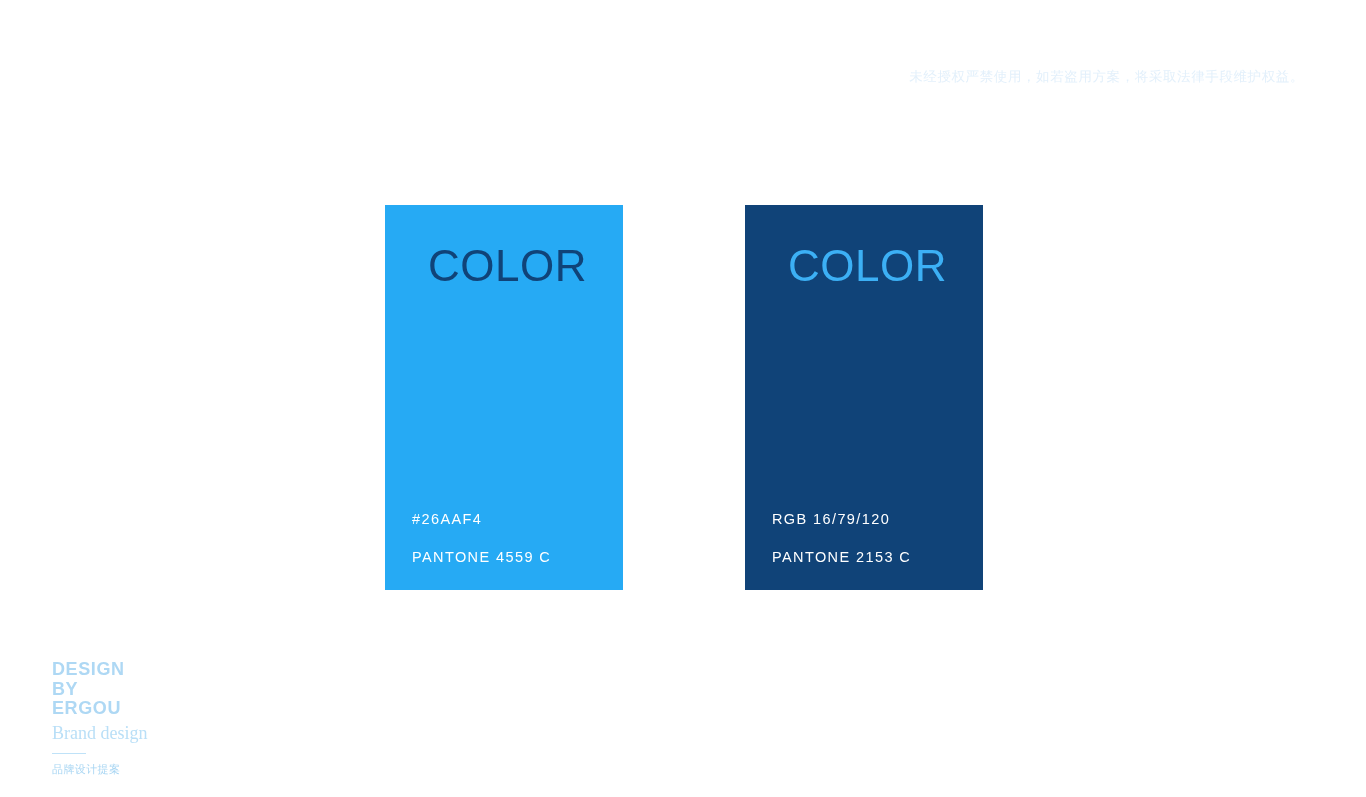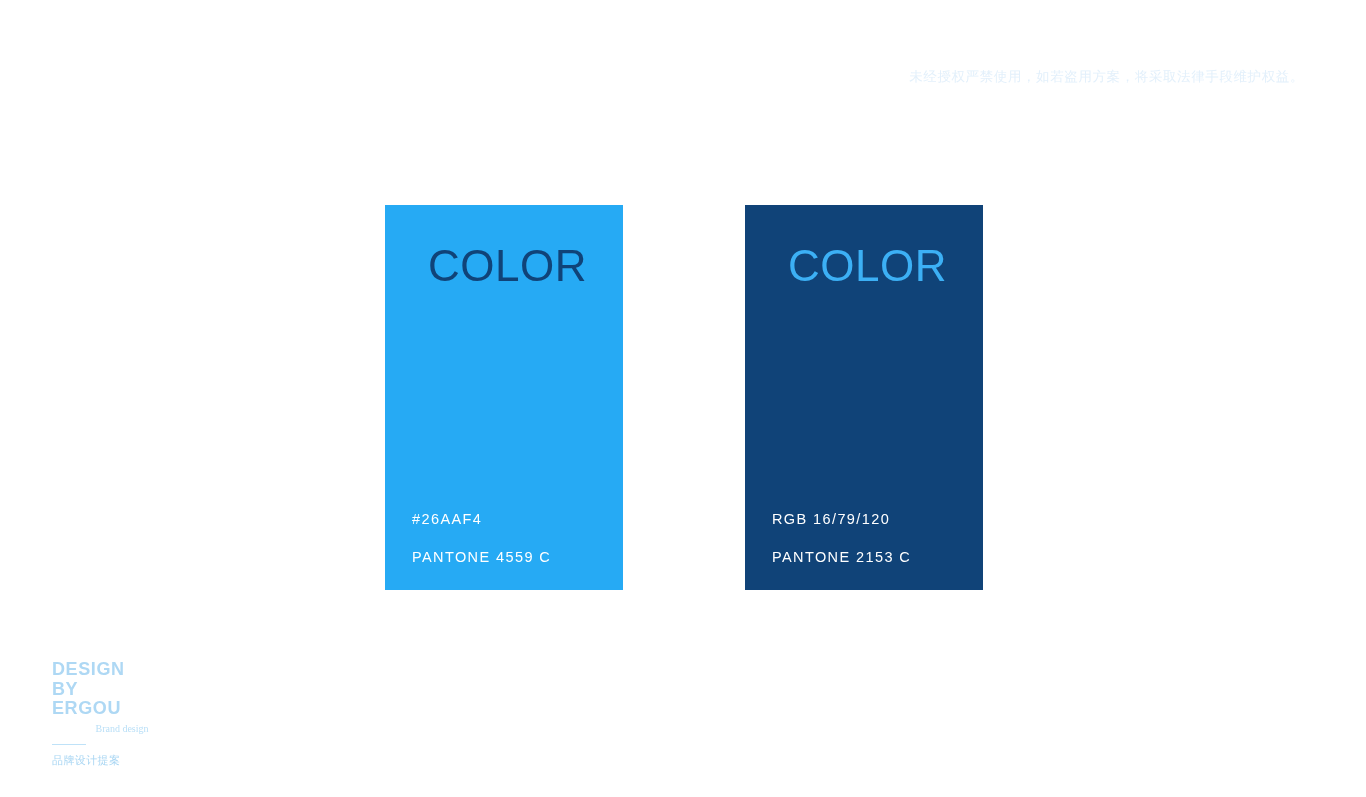--- a/index.html
+++ b/index.html
@@ -81,25 +81,24 @@
   }
   .brand-word {
     font-size: 18px;
     font-weight: bold;
     letter-spacing: 0.6px;
     line-height: 19.6px;
     color: #aed8f4;
   }
   .brand-sub {
     font-family: "Liberation Serif", serif;
-    font-size: 10px;
+    font-size: 18px;
     color: #b9dff7;
     line-height: 1.2;
     margin-top: 4px;
-    text-align: center;
   }
   .brand-rule {
     width: 34px;
     height: 1px;
     background: #bfe2f8;
     margin: 9px 0 8px 0;
   }
   .brand-cn {
     font-size: 11px;
     font-weight: normal;

